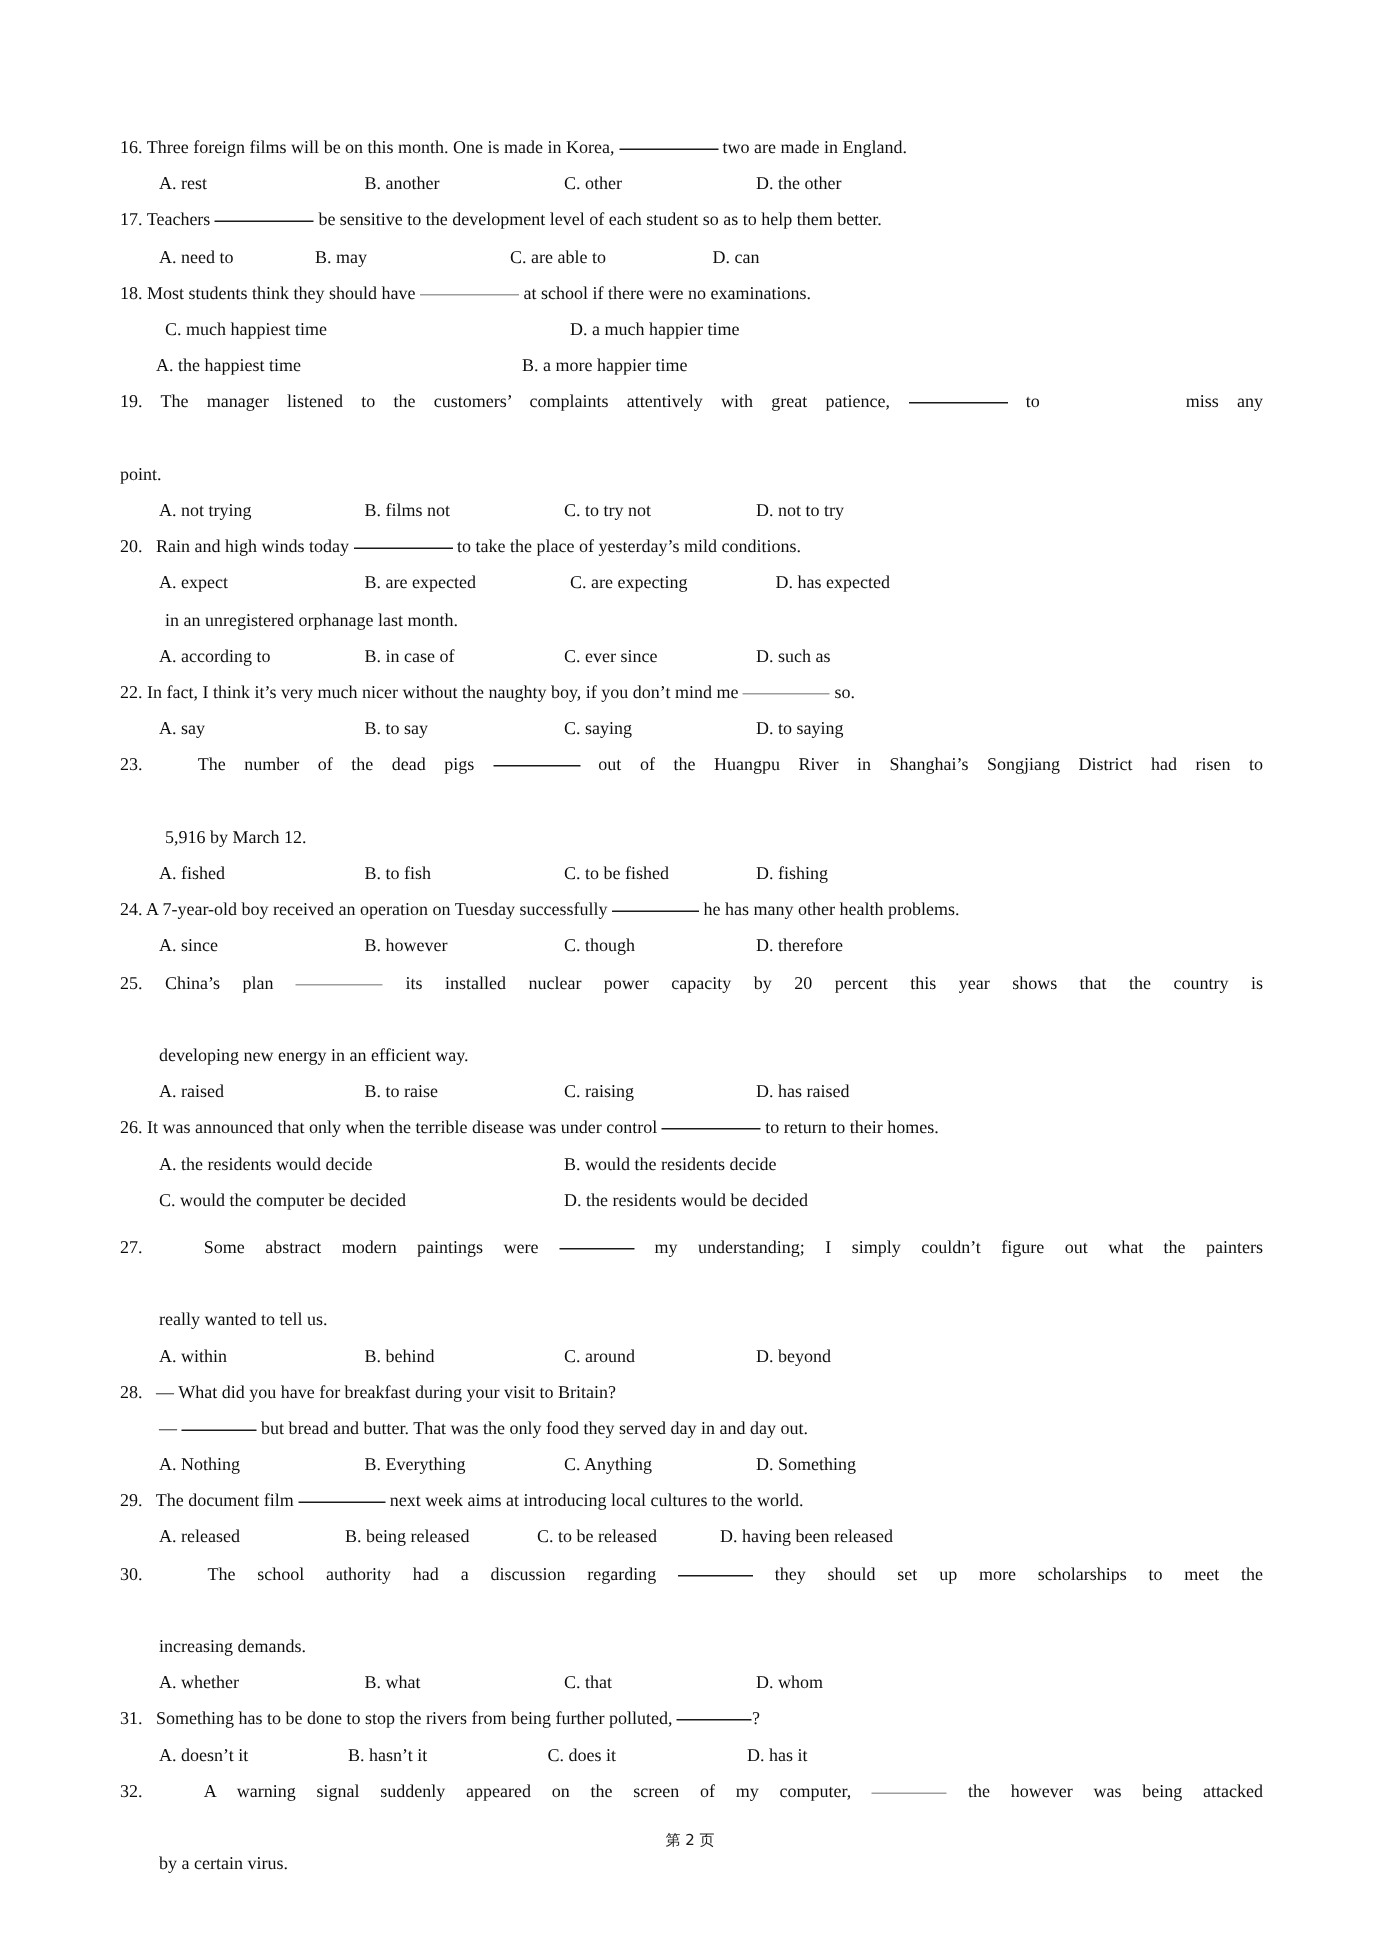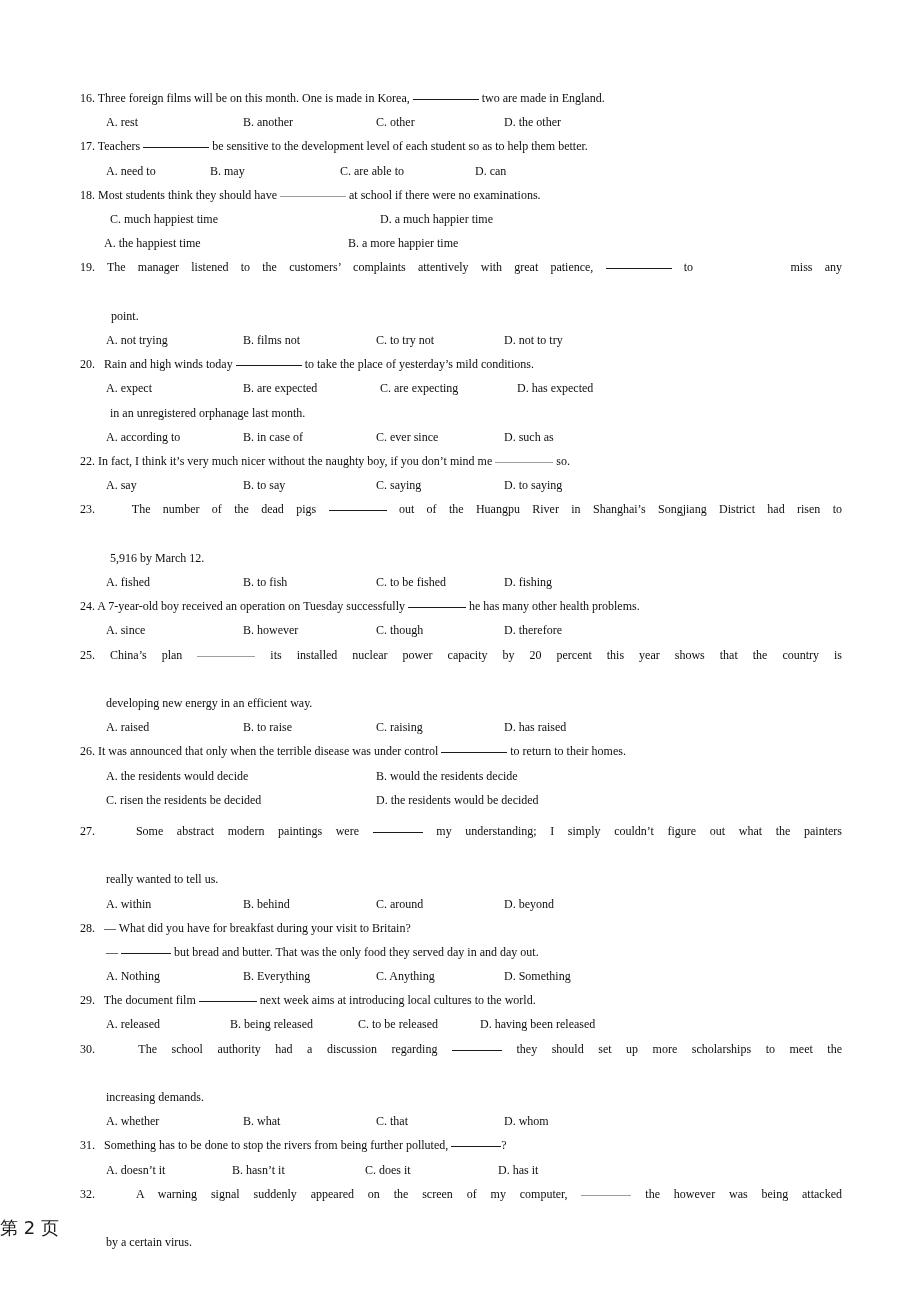--- a/index.html
+++ b/index.html
@@ -45,21 +45,21 @@
   }
   .just::after {
     content: "";
     display: inline-block;
     width: 100%;
     height: 0;
   }
   .cont { display: block; }
   .indent-1 { padding-left: 26px; }
   .indent-2 { padding-left: 30px; }
-  .indent-0 { padding-left: 0; margin-left: 31px; }
+  .indent-0 { padding-left: 0; }
 
   
   .opts {
     display: block;
     position: relative;
     height: 24.2px;
   }
   .opt {
     position: absolute;
     top: 0;
@@ -92,22 +92,22 @@
   .dash {
     display: inline-block;
     white-space: pre;
   }
 
   .footer {
     position: absolute;
     left: 0;
     top: 1218px;
     width: 920px;
-    text-align: left;
-    font-size: 18px;
+    text-align: center;
+    font-size: 10px;
     line-height: 20px;
     font-family: "DejaVu Sans", "Liberation Sans", sans-serif;
     color: #1a1a1a;
   }
   .num { white-space: pre; }
 </style>
 </head>
 <body>
 
 <div id="page">
@@ -218,21 +218,21 @@
       </span>
     </div>
 
     <div class="q">
       <span class="line"><span class="num">26. It was announced that only when the terrible disease was under control</span> <span class="blank b-lg"></span> <span>to return to their homes.</span></span>
       <span class="opts">
         <span class="opt" style="left:26px">A. the residents would decide</span>
         <span class="opt" style="left:296px">B. would the residents decide</span>
       </span>
       <span class="opts">
-        <span class="opt" style="left:26px">C. risen the residents be decided</span>
+        <span class="opt" style="left:26px">C. would the computer be decided</span>
         <span class="opt" style="left:296px">D. the residents would be decided</span>
       </span>
     </div>
 
     <div class="q" style="margin-top:7px">
       <span class="line just"><span class="num">27.   Some abstract modern paintings were</span> <span class="blank b-sm"></span> <span>my understanding; I simply couldn’t figure out what the painters</span></span>
       <span class="line cont indent-1">really wanted to tell us.</span>
       <span class="opts">
         <span class="opt" style="left:26px">A. within</span>
         <span class="opt" style="left:163px">B. behind</span>

